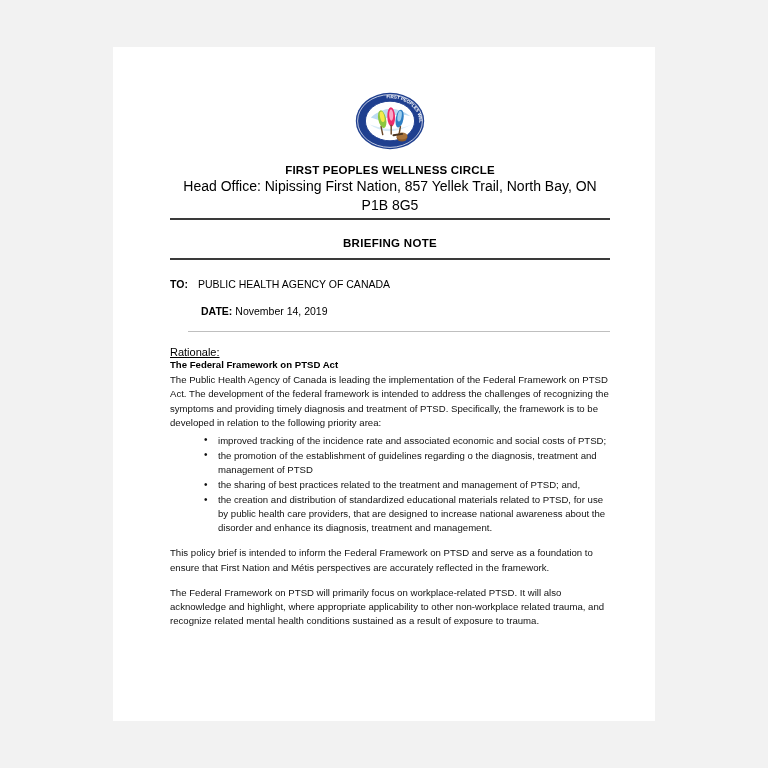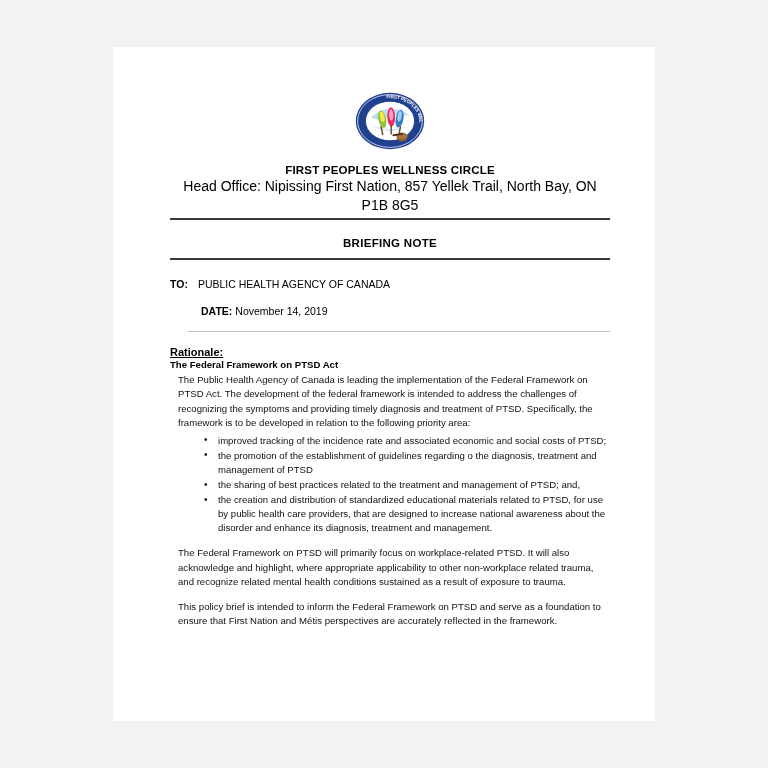--- a/index.html
+++ b/index.html
@@ -122,40 +122,40 @@
     font-weight: bold;
   }
 
   .meta-row.to .meta-label { margin-right: 10px; }
   .meta-row.from .meta-label { margin-right: 3px; }
   .meta-row.date .meta-label { margin-right: 3px; padding-left: 31px; }
 
   
   .section-title {
     font-size: 11px;
-    font-weight: bold;
+    font-weight: normal;
     text-decoration: underline;
     color: #000;
     margin-top: 14px;
     margin-bottom: 1px;
   }
 
   .sub-title {
     font-size: 9.6px;
     font-weight: bold;
     color: #000;
     margin-bottom: 1px;
     line-height: 1.35;
   }
 
   p.body-text {
     font-size: 9.6px;
     color: #111;
     line-height: 1.47;
-    margin: 0 0 11px 8px;
+    margin: 0 0 11px 0;
     text-align: left;
   }
 
   p.body-text.tight {
     margin-bottom: 4px;
   }
 
   ul.bullets {
     margin: 0 0 11px 0;
     padding: 0 0 0 34px;
@@ -256,19 +256,19 @@
 
         <p class="body-text tight">The Public Health Agency of Canada is leading the implementation of the Federal Framework on PTSD Act.  The development of the federal framework is intended to address the challenges of recognizing the symptoms and providing timely diagnosis and treatment of PTSD. Specifically, the framework is to be developed in relation to the following priority area:</p>
 
         <ul class="bullets">
           <li>improved tracking of the incidence rate and associated economic and social costs of PTSD;</li>
           <li>the promotion of the establishment of guidelines regarding o the diagnosis, treatment and management of PTSD</li>
           <li>the sharing of best practices related to the treatment and management of PTSD; and,</li>
           <li>the creation and distribution of standardized educational materials related to PTSD, for use by public health care providers, that are designed to increase national awareness about the disorder and enhance its diagnosis, treatment and management.</li>
         </ul>
 
+        <p class="body-text">This policy brief is intended to inform the Federal Framework on PTSD and serve as a foundation to ensure that First Nation and Métis perspectives are accurately reflected in the framework.</p>
         <p class="body-text">The Federal Framework on PTSD will primarily focus on workplace-related PTSD. It will also acknowledge and highlight, where appropriate applicability to other non-workplace related trauma, and recognize related mental health conditions sustained as a result of exposure to trauma.</p>
-        <p class="body-text">This policy brief is intended to inform the Federal Framework on PTSD and serve as a foundation to ensure that First Nation and Métis perspectives are accurately reflected in the framework.</p>
       </div>
 
     </div>
   </div>
 </div>
 
 </body></html>

